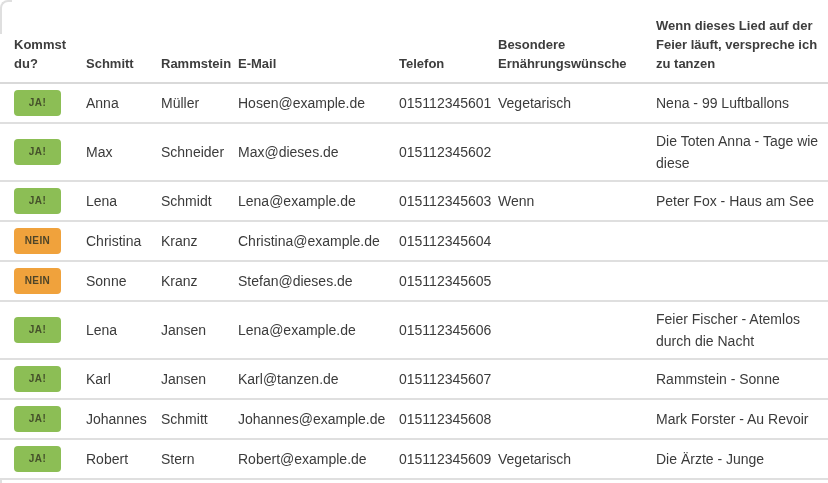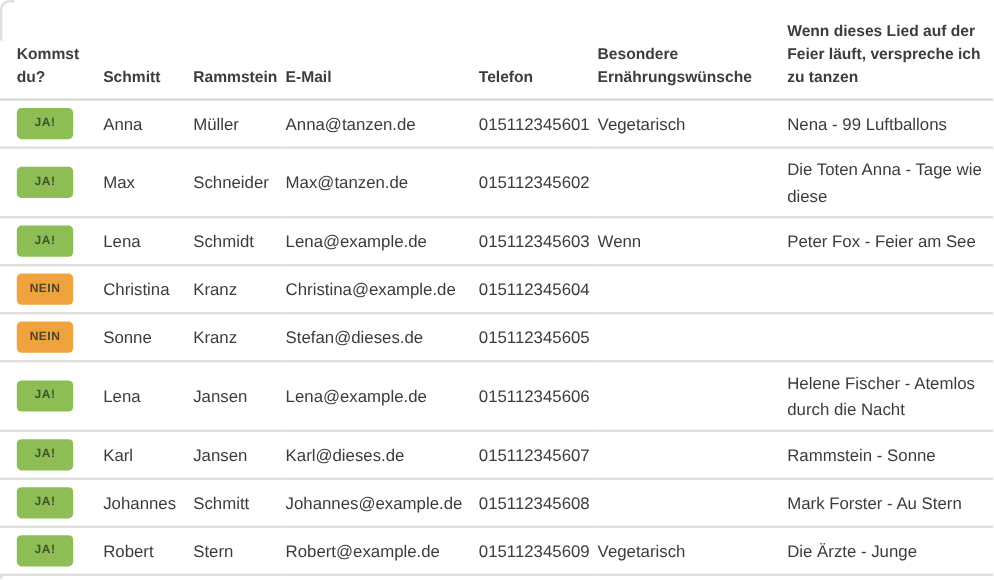--- a/index.html
+++ b/index.html
@@ -96,42 +96,42 @@
         <th data-name="column-header-telefon">Telefon</th>
         <th data-name="column-header-ernaehrung">Besondere Ernährungswünsche</th>
         <th class="c-last" data-name="column-header-lied">Wenn dieses Lied auf der Feier läuft, verspreche ich zu tanzen</th>
       </tr>
     </thead>
     <tbody data-name="table-body">
         <tr data-name="table-row">
           <td class="c-badge" data-name="attendance-cell"><span class="badge yes" data-name="attendance-badge">JA!</span></td>
           <td data-name="vorname-cell">Anna</td>
           <td data-name="nachname-cell">Müller</td>
-          <td data-name="email-cell">Anna@tanzen.de</td>
+          <td data-name="email-cell">Hosen@example.de</td>
           <td data-name="telefon-cell">015112345601</td>
           <td data-name="ernaehrung-cell">Vegetarisch</td>
           <td data-name="lied-cell">Nena - 99 Luftballons</td>
         </tr>
         <tr data-name="table-row">
           <td class="c-badge" data-name="attendance-cell"><span class="badge yes" data-name="attendance-badge">JA!</span></td>
           <td data-name="vorname-cell">Max</td>
           <td data-name="nachname-cell">Schneider</td>
-          <td data-name="email-cell">Max@tanzen.de</td>
+          <td data-name="email-cell">Max@dieses.de</td>
           <td data-name="telefon-cell">015112345602</td>
           <td data-name="ernaehrung-cell"></td>
           <td data-name="lied-cell">Die Toten Anna - Tage wie diese</td>
         </tr>
         <tr data-name="table-row">
           <td class="c-badge" data-name="attendance-cell"><span class="badge yes" data-name="attendance-badge">JA!</span></td>
           <td data-name="vorname-cell">Lena</td>
           <td data-name="nachname-cell">Schmidt</td>
           <td data-name="email-cell">Lena@example.de</td>
           <td data-name="telefon-cell">015112345603</td>
           <td data-name="ernaehrung-cell">Wenn</td>
-          <td data-name="lied-cell">Peter Fox - Feier am See</td>
+          <td data-name="lied-cell">Peter Fox - Haus am See</td>
         </tr>
         <tr data-name="table-row">
           <td class="c-badge" data-name="attendance-cell"><span class="badge no" data-name="attendance-badge">NEIN</span></td>
           <td data-name="vorname-cell">Christina</td>
           <td data-name="nachname-cell">Kranz</td>
           <td data-name="email-cell">Christina@example.de</td>
           <td data-name="telefon-cell">015112345604</td>
           <td data-name="ernaehrung-cell"></td>
           <td data-name="lied-cell"></td>
         </tr>
@@ -144,39 +144,39 @@
           <td data-name="ernaehrung-cell"></td>
           <td data-name="lied-cell"></td>
         </tr>
         <tr data-name="table-row">
           <td class="c-badge" data-name="attendance-cell"><span class="badge yes" data-name="attendance-badge">JA!</span></td>
           <td data-name="vorname-cell">Lena</td>
           <td data-name="nachname-cell">Jansen</td>
           <td data-name="email-cell">Lena@example.de</td>
           <td data-name="telefon-cell">015112345606</td>
           <td data-name="ernaehrung-cell"></td>
-          <td data-name="lied-cell">Helene Fischer - Atemlos durch die Nacht</td>
+          <td data-name="lied-cell">Feier Fischer - Atemlos durch die Nacht</td>
         </tr>
         <tr data-name="table-row">
           <td class="c-badge" data-name="attendance-cell"><span class="badge yes" data-name="attendance-badge">JA!</span></td>
           <td data-name="vorname-cell">Karl</td>
           <td data-name="nachname-cell">Jansen</td>
-          <td data-name="email-cell">Karl@dieses.de</td>
+          <td data-name="email-cell">Karl@tanzen.de</td>
           <td data-name="telefon-cell">015112345607</td>
           <td data-name="ernaehrung-cell"></td>
           <td data-name="lied-cell">Rammstein - Sonne</td>
         </tr>
         <tr data-name="table-row">
           <td class="c-badge" data-name="attendance-cell"><span class="badge yes" data-name="attendance-badge">JA!</span></td>
           <td data-name="vorname-cell">Johannes</td>
           <td data-name="nachname-cell">Schmitt</td>
           <td data-name="email-cell">Johannes@example.de</td>
           <td data-name="telefon-cell">015112345608</td>
           <td data-name="ernaehrung-cell"></td>
-          <td data-name="lied-cell">Mark Forster - Au Stern</td>
+          <td data-name="lied-cell">Mark Forster - Au Revoir</td>
         </tr>
         <tr data-name="table-row">
           <td class="c-badge" data-name="attendance-cell"><span class="badge yes" data-name="attendance-badge">JA!</span></td>
           <td data-name="vorname-cell">Robert</td>
           <td data-name="nachname-cell">Stern</td>
           <td data-name="email-cell">Robert@example.de</td>
           <td data-name="telefon-cell">015112345609</td>
           <td data-name="ernaehrung-cell">Vegetarisch</td>
           <td data-name="lied-cell">Die Ärzte - Junge</td>
         </tr>

